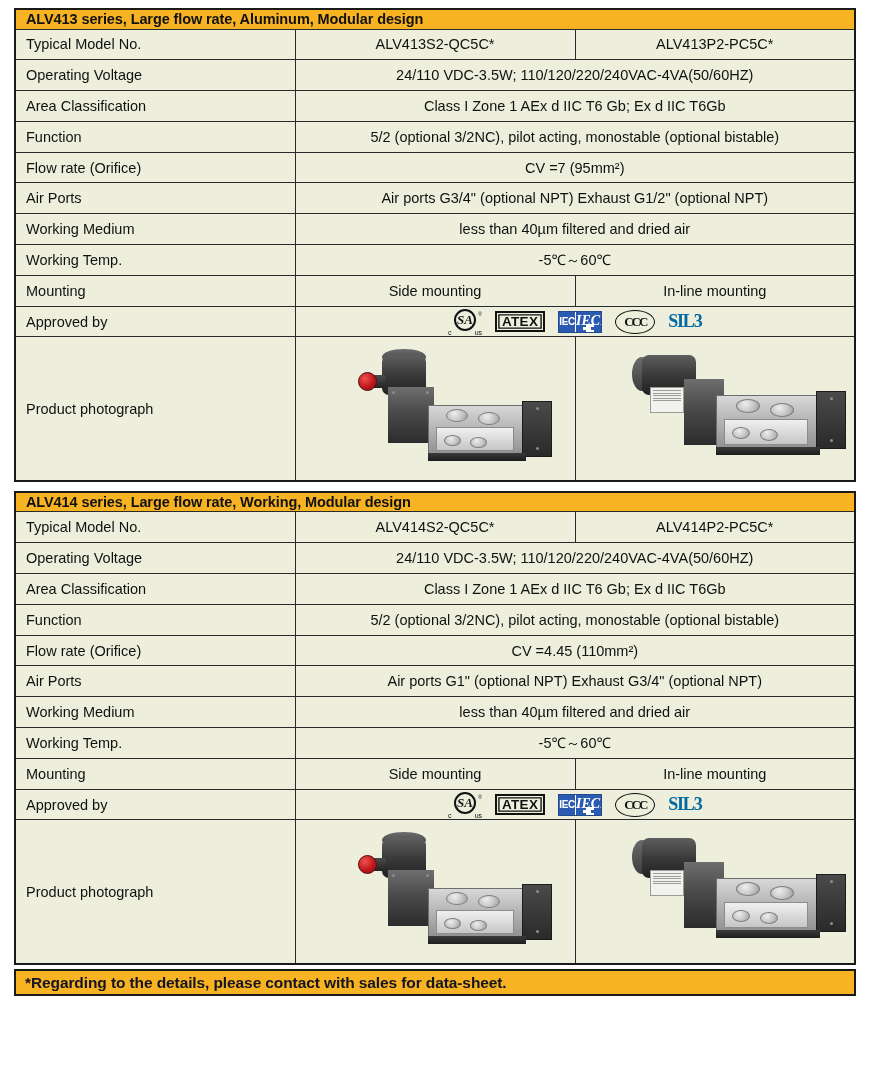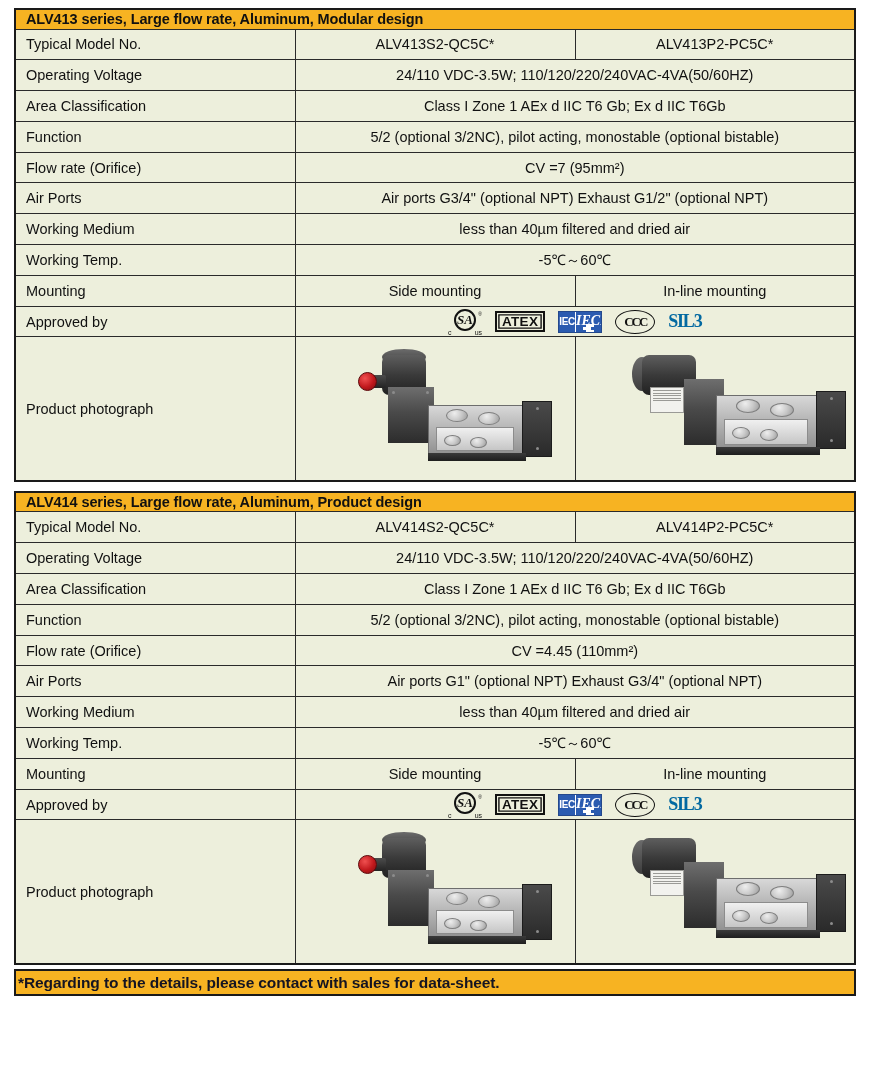--- a/index.html
+++ b/index.html
@@ -49,21 +49,21 @@
   .footer-band {
     width: 842px;
     margin-top: 4px;
     background: #F7B322;
     border: 2px solid #1a1a1a;
     height: 27px;
     line-height: 23px;
     font-weight: bold;
     font-size: 15.5px;
     color: #141422;
-    padding-left: 2px;
+    padding-left: 9px;
     letter-spacing: -0.1px;
   }
   
   .certs {
     display: flex; align-items: center; justify-content: center;
     gap: 13px; height: 100%;
   }
   .csa { position: relative; width: 34px; height: 26px; }
   .csa .ring {
     position: absolute; left: 6px; top: 0;
@@ -312,21 +312,21 @@
     </div>
   </div>
             </td>
           </tr>
         </tbody>
       </table>
       <div class="gap"></div>
       <table class="spec">
         <tbody>
           <tr class="band">
-             <td colspan="3">ALV414 series, Large flow rate, Aluminum, Product design</td>
+             <td colspan="3">ALV414 series, Large flow rate, Working, Modular design</td>
            </tr>
           <tr class="datarow">
             <td class="lbl">Typical Model No.</td>
             <td class="mid">ALV414S2-QC5C*</td>
             <td class="rgt">ALV414P2-PC5C*</td>
           </tr>
           <tr class="datarow">
             <td class="lbl">Operating Voltage</td>
             <td class="ctr" colspan="2">24/110 VDC-3.5W; 110/120/220/240VAC-4VA(50/60HZ)</td>
           </tr>

